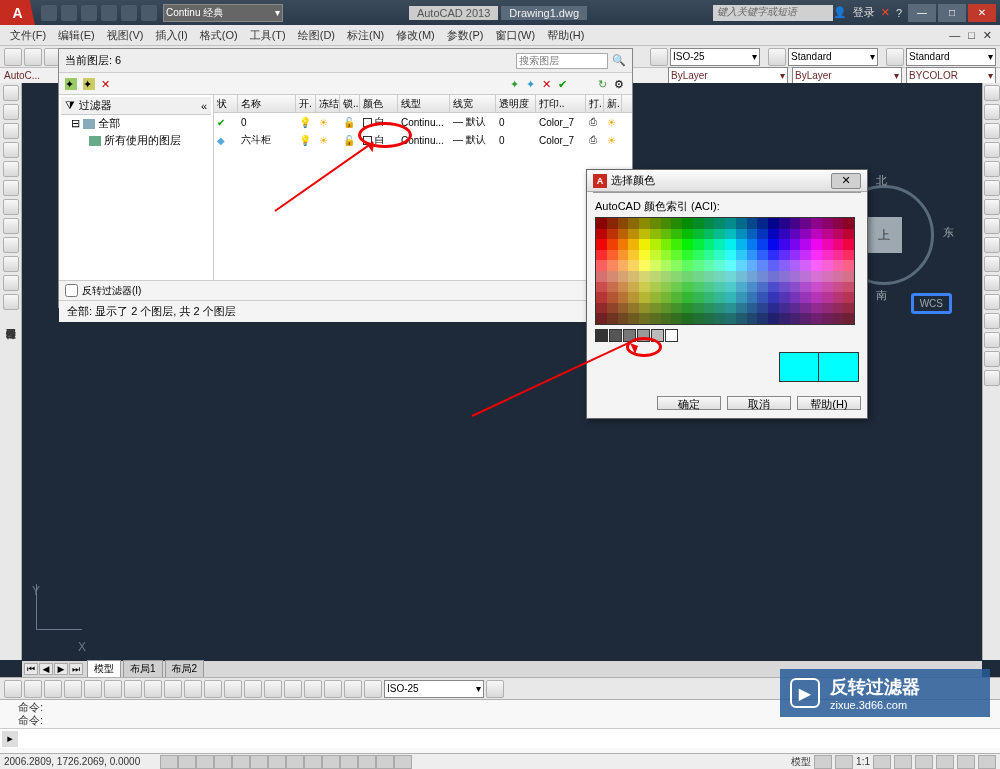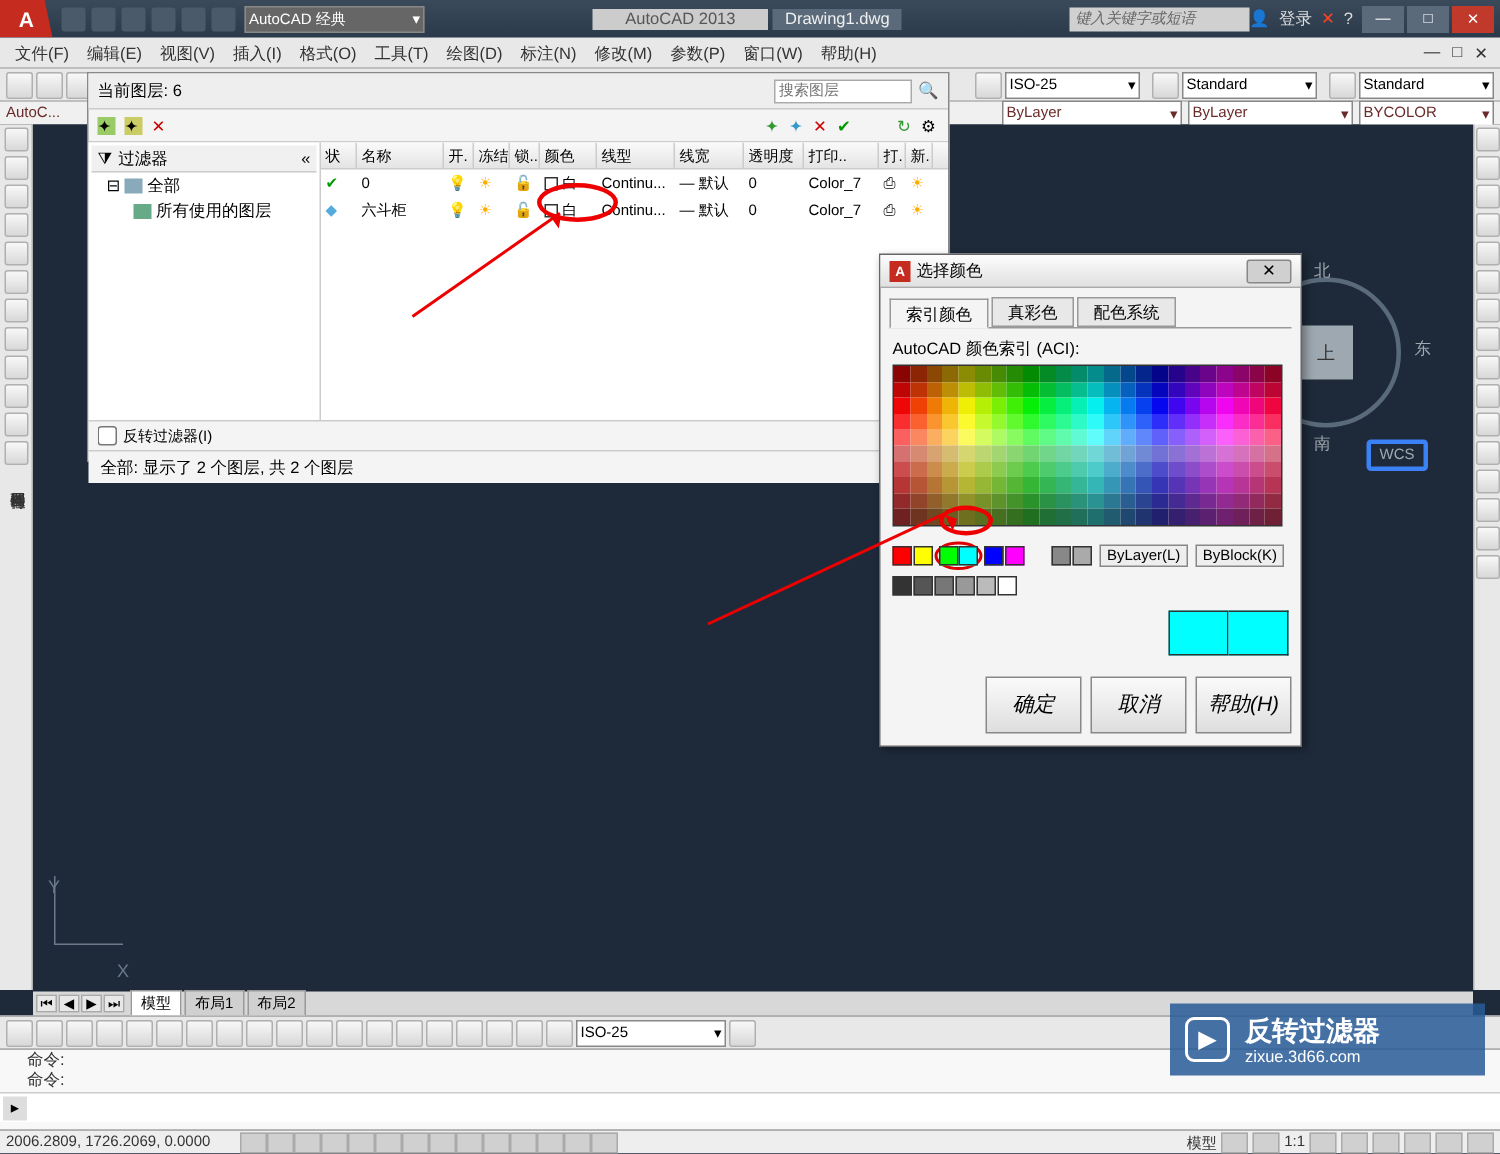--- a/index.html
+++ b/index.html
@@ -5,21 +5,21 @@
 * { box-sizing: border-box; margin: 0; padding: 0; font-family: "Microsoft YaHei", SimSun, Arial, sans-serif; }
 body { width: 1000px; height: 769px; background: #1e2a3a; overflow: hidden; position: relative; font-size: 11px; }
 
 
 .titlebar { height: 25px; background: linear-gradient(#3a4a5a, #2a3a4a); display: flex; align-items: center; color: #ddd; }
 .app-icon { width: 35px; height: 25px; background: #c52b1f; display: flex; align-items: center; justify-content: center; color: #fff; font-weight: bold; font-size: 14px; clip-path: polygon(0 0, 85% 0, 100% 100%, 0 100%); }
 .qat { display: flex; gap: 4px; padding: 0 6px; }
 .qat-btn { width: 16px; height: 16px; background: #4a5a6a; border-radius: 2px; }
 .workspace-select { background: #666; color: #fff; border: 1px solid #888; font-size: 10px; height: 18px; padding: 0 2px; display: flex; align-items: center; width: 120px; justify-content: space-between; }
 .title-center { flex: 1; text-align: center; }
-.title-prog { color: #555; background: #ccc; padding: 1px 22px; }
+.title-prog { color: #555; background: #ccc; padding: 1px 8px; }
 .title-doc { color: #f0f0f0; background: #5a6a7a; padding: 1px 8px; }
 .title-search { width: 120px; height: 16px; background: #d0d0d0; font-size: 10px; padding: 0 4px; color: #666; font-style: italic; }
 .title-right { display: flex; gap: 6px; align-items: center; padding-right: 4px; }
 .win-btns { display: flex; gap: 2px; }
 .win-btn { width: 28px; height: 18px; background: #5a6a7a; color: #fff; display: flex; align-items: center; justify-content: center; font-size: 10px; }
 .win-btn.close { background: #c0392b; }
 
 
 .menubar { height: 20px; background: #e8e8e8; display: flex; align-items: center; padding: 0 4px; color: #333; }
 .menu-item { padding: 0 6px; cursor: default; font-size: 11px; }
@@ -97,21 +97,21 @@
 .aci-cell { width: 100%; height: 100%; }
 .std-row { display: flex; align-items: center; margin-top: 10px; gap: 1px; }
 .std-sw { width: 13px; height: 13px; border: 1px solid #333; }
 .std-btn { font-size: 10px; border: 1px solid #888; background: #eee; padding: 1px 4px; margin-left: 4px; }
 .gray-row { display: flex; margin-top: 4px; gap: 1px; }
 .selected-ring { border: 2px solid #d00; border-radius: 50%; padding: 1px; }
 .color-label-row { display: flex; align-items: flex-end; margin-top: 10px; gap: 6px; }
 .color-input { width: 146px; height: 18px; border: 1px solid #888; background: #fff; font-size: 11px; padding: 0 4px; }
 .preview-sw { width: 40px; height: 30px; }
 .dlg-buttons { display: flex; justify-content: flex-end; gap: 6px; padding: 8px 6px; }
-.dlg-btn { width: 64px; height: 38px; font-size: 14px; border: 1px solid #888; background: linear-gradient(#fafafa,#dedede); font-style: italic; }
+.dlg-btn { width: 64px; height: 14px; font-size: 11px; border: 1px solid #888; background: linear-gradient(#fafafa,#dedede); }
 
 
 .ellipse-annot { position: absolute; border: 3px solid #e00; border-radius: 50%; pointer-events: none; }
 .arrow-line { position: absolute; background: #e00; height: 2px; transform-origin: left center; pointer-events: none; }
 .arrow-head { position: absolute; width: 0; height: 0; border: 6px solid transparent; pointer-events: none; }
 
 
 .model-tabs { position: absolute; left: 22px; right: 18px; bottom: 92px; height: 16px; background: #d8d8d8; display: flex; align-items: center; font-size: 10px; }
 .model-tabs .nav { display: flex; gap: 1px; padding: 0 2px; }
 .model-tabs .nav span { width: 14px; height: 12px; background: #e8e8e8; border: 1px solid #aaa; display: flex; align-items: center; justify-content: center; font-size: 9px; }
@@ -145,21 +145,21 @@
   <div class="app-icon">A</div>
   <div class="qat">
     <div class="qat-btn"></div>
     <div class="qat-btn"></div>
     <div class="qat-btn"></div>
     <div class="qat-btn"></div>
     <div class="qat-btn"></div>
     <div class="qat-btn"></div>
   </div>
   <div class="workspace-select">
-    <span>AutoCAD 经典</span>
+    <span>Continu 经典</span>
     <span class="arrow">▾</span>
   </div>
   <div class="title-center">
     <span class="title-prog">AutoCAD 2013</span>
     <span class="title-doc">Drawing1.dwg</span>
   </div>
   <div class="title-search">键入关键字或短语</div>
   <div class="title-right">
     <span>👤</span>
     <span>登录</span>
@@ -375,25 +375,20 @@
     <span style="margin-left:auto">«</span>
   </div>
   <div class="lp-status">全部: 显示了 2 个图层, 共 2 个图层</div>
 </div>
 
 <div class="color-dlg">
   <div class="dlg-title">
     <div class="a">A</div>
     <span>选择颜色</span>
     <div class="dlg-close">✕</div>
-  </div>
-  <div class="dlg-tabs">
-    <div class="dlg-tab active">索引颜色</div>
-    <div class="dlg-tab">真彩色</div>
-    <div class="dlg-tab">配色系统</div>
   </div>
   <div class="dlg-content">
     <div class="aci-label">AutoCAD 颜色索引 (ACI):</div>
     <div class="aci-grid" id="aci-grid">
         <div class="aci-cell" style="background: rgb(139, 4, 4);"></div>
         <div class="aci-cell" style="background: rgb(139, 37, 4);"></div>
         <div class="aci-cell" style="background: rgb(139, 71, 4);"></div>
         <div class="aci-cell" style="background: rgb(139, 105, 4);"></div>
         <div class="aci-cell" style="background: rgb(139, 139, 4);"></div>
         <div class="aci-cell" style="background: rgb(105, 139, 4);"></div>
@@ -625,35 +620,20 @@
         <div class="aci-cell" style="background: rgb(32, 52, 111);"></div>
         <div class="aci-cell" style="background: rgb(32, 32, 111);"></div>
         <div class="aci-cell" style="background: rgb(52, 32, 111);"></div>
         <div class="aci-cell" style="background: rgb(71, 32, 111);"></div>
         <div class="aci-cell" style="background: rgb(91, 32, 111);"></div>
         <div class="aci-cell" style="background: rgb(111, 32, 111);"></div>
         <div class="aci-cell" style="background: rgb(111, 32, 91);"></div>
         <div class="aci-cell" style="background: rgb(111, 32, 71);"></div>
         <div class="aci-cell" style="background: rgb(111, 32, 52);"></div>
       </div>
-    <div class="std-row">
-      <div class="std-sw" style="background:#f00"></div>
-      <div class="std-sw" style="background:#ff0"></div>
-      <span class="selected-ring" style="display:inline-flex">
-          <div class="std-sw" style="background:#0f0;margin:0"></div>
-          <div class="std-sw" style="background:#0ff;margin:0"></div>
-        </span>
-      <div class="std-sw" style="background:#00f"></div>
-      <div class="std-sw" style="background:#f0f"></div>
-      <div style="width:16px"></div>
-      <div class="std-sw" style="background:#888"></div>
-      <div class="std-sw" style="background:#aaa"></div>
-      <button class="std-btn">ByLayer(L)</button>
-      <button class="std-btn">ByBlock(K)</button>
-    </div>
     <div class="gray-row">
       <div class="std-sw" style="background:#333"></div>
       <div class="std-sw" style="background:#555"></div>
       <div class="std-sw" style="background:#777"></div>
       <div class="std-sw" style="background:#999"></div>
       <div class="std-sw" style="background:#bbb"></div>
       <div class="std-sw" style="background:#fff"></div>
     </div>
     <div class="color-label-row">
       <div style="margin-left:auto;display:flex">

